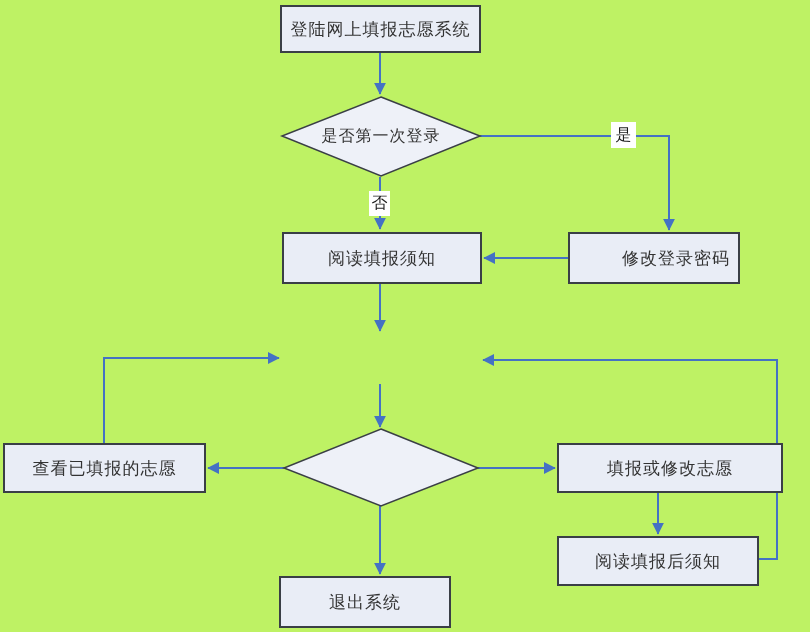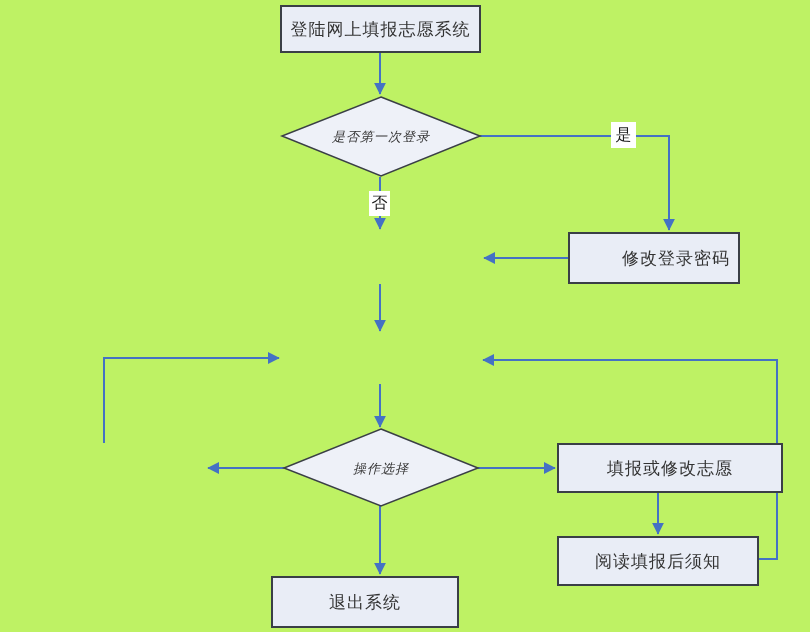--- a/index.html
+++ b/index.html
@@ -16,22 +16,22 @@
     box-sizing:border-box;
     background:#e9edf6;
     border:2px solid #3a3f46;
     display:flex;align-items:center;justify-content:center;
     color:#333;font-size:17px;letter-spacing:1px;
     z-index:2;
   }
   .diamond-label{
     position:absolute;
     display:flex;align-items:center;justify-content:center;
-    color:#333;font-size:13px;letter-spacing:1px;
-    z-index:3;background:transparent;font-style:italic;
+    color:#333;font-size:16px;letter-spacing:1px;
+    z-index:3;background:transparent;
   }
   .edge-label{
     position:absolute;
     background:#ffffff;
     color:#1a1a1a;font-size:16px;
     display:flex;align-items:center;justify-content:center;
     z-index:4;
   }
 </style>
 </head>
@@ -59,32 +59,33 @@
       <path d="M104,443 L104,358 L279,358" marker-end="url(#arrow)"></path>
       <path d="M758,559 L777,559 L777,360 L483,360" marker-end="url(#arrow)"></path>
     </g>
 
     <polygon points="381,97 480,136 381,176 282,136" fill="#eef1f8" stroke="#3a3f46" stroke-width="1.5"></polygon>
     <polygon points="381,429 478,468 381,506 284,468" fill="#eef1f8" stroke="#3a3f46" stroke-width="1.5"></polygon>
   </svg>
 
   <div class="node" style="left:280px;top:5px;width:201px;height:48px;">登陆网上填报志愿系统</div>
 
+  <div class="node" style="left:282px;top:232px;width:200px;height:52px;">阅读填报须知</div>
 
   <div class="node" style="left:568px;top:232px;width:172px;height:52px;padding-left:44px;">修改登录密码</div>
 
 
+  <div class="node" style="left:3px;top:443px;width:203px;height:50px;">查看已填报的志愿</div>
 
   <div class="node" style="left:557px;top:443px;width:226px;height:50px;">填报或修改志愿</div>
 
   <div class="node" style="left:557px;top:536px;width:202px;height:50px;">阅读填报后须知</div>
 
-  <div class="node" style="left:271px;top:576px;width:188px;height:52px;">退出系统</div>
+  <div class="node" style="left:279px;top:576px;width:172px;height:52px;">退出系统</div>
 
   <div class="diamond-label" style="left:292px;top:118px;width:178px;height:37px;">是否第一次登录</div>
 
-  <div class="diamond-label" style="left:297px;top:450px;width:168px;height:37px;">操作选择</div>
 
   <div class="edge-label" style="left:611px;top:122px;width:25px;height:26px;">是</div>
 
   <div class="edge-label" style="left:369px;top:191px;width:21px;height:25px;">否</div>
 
 </div>
 
 </body></html>

